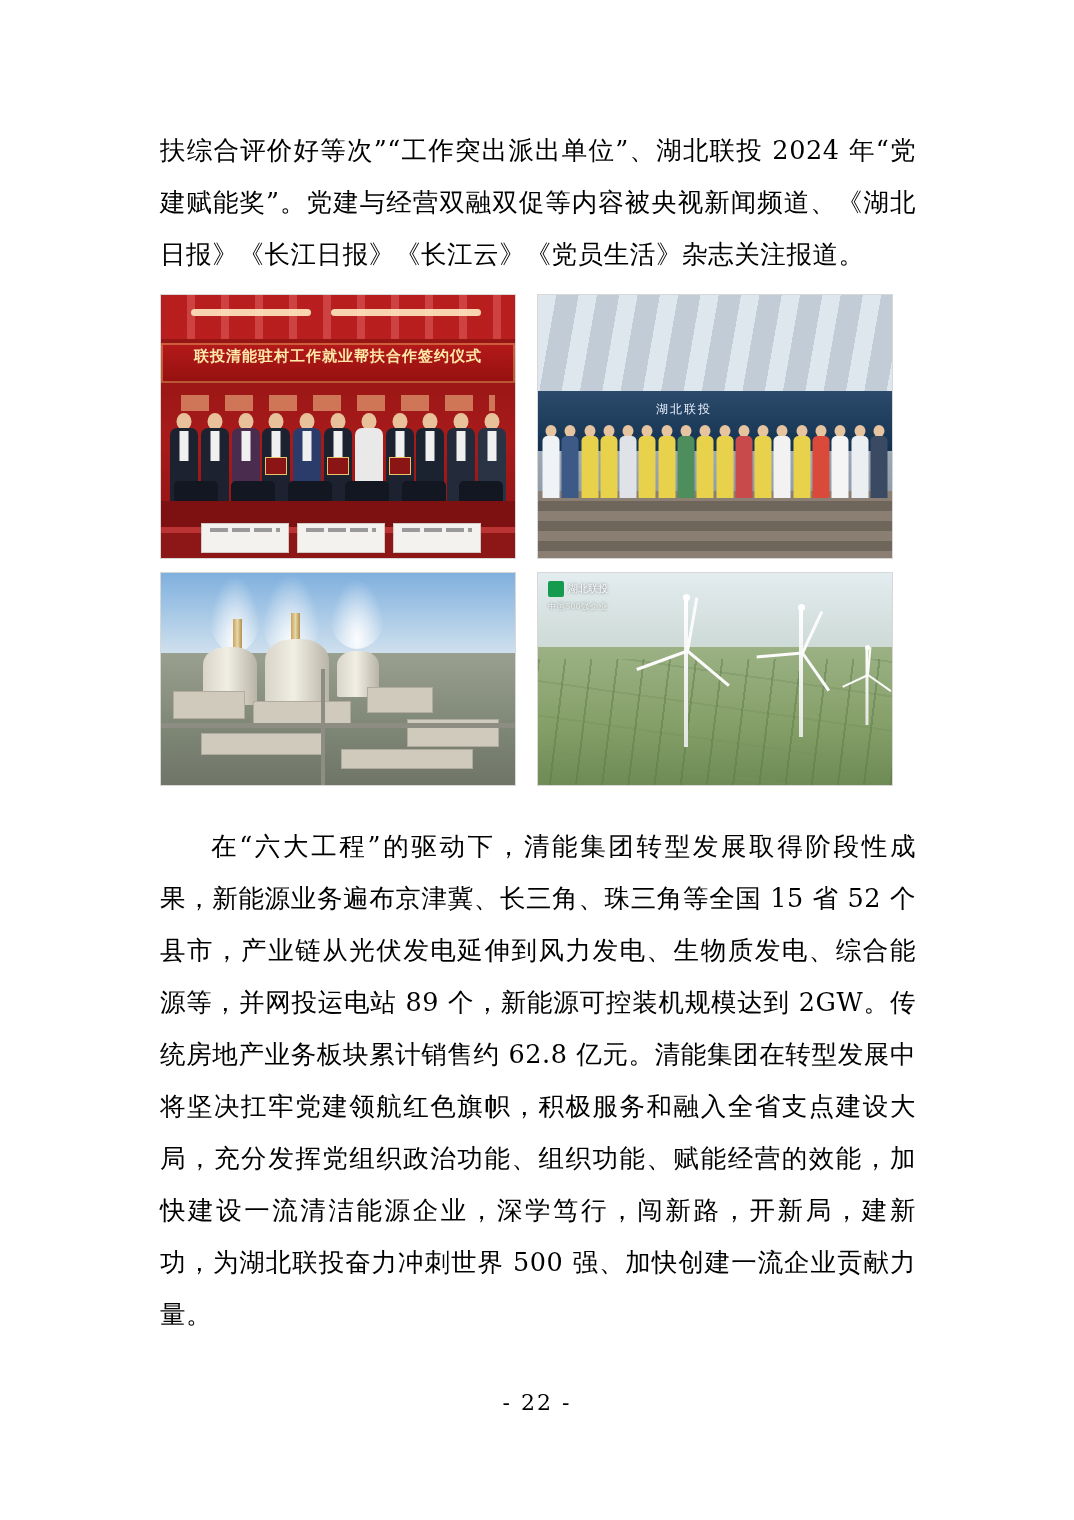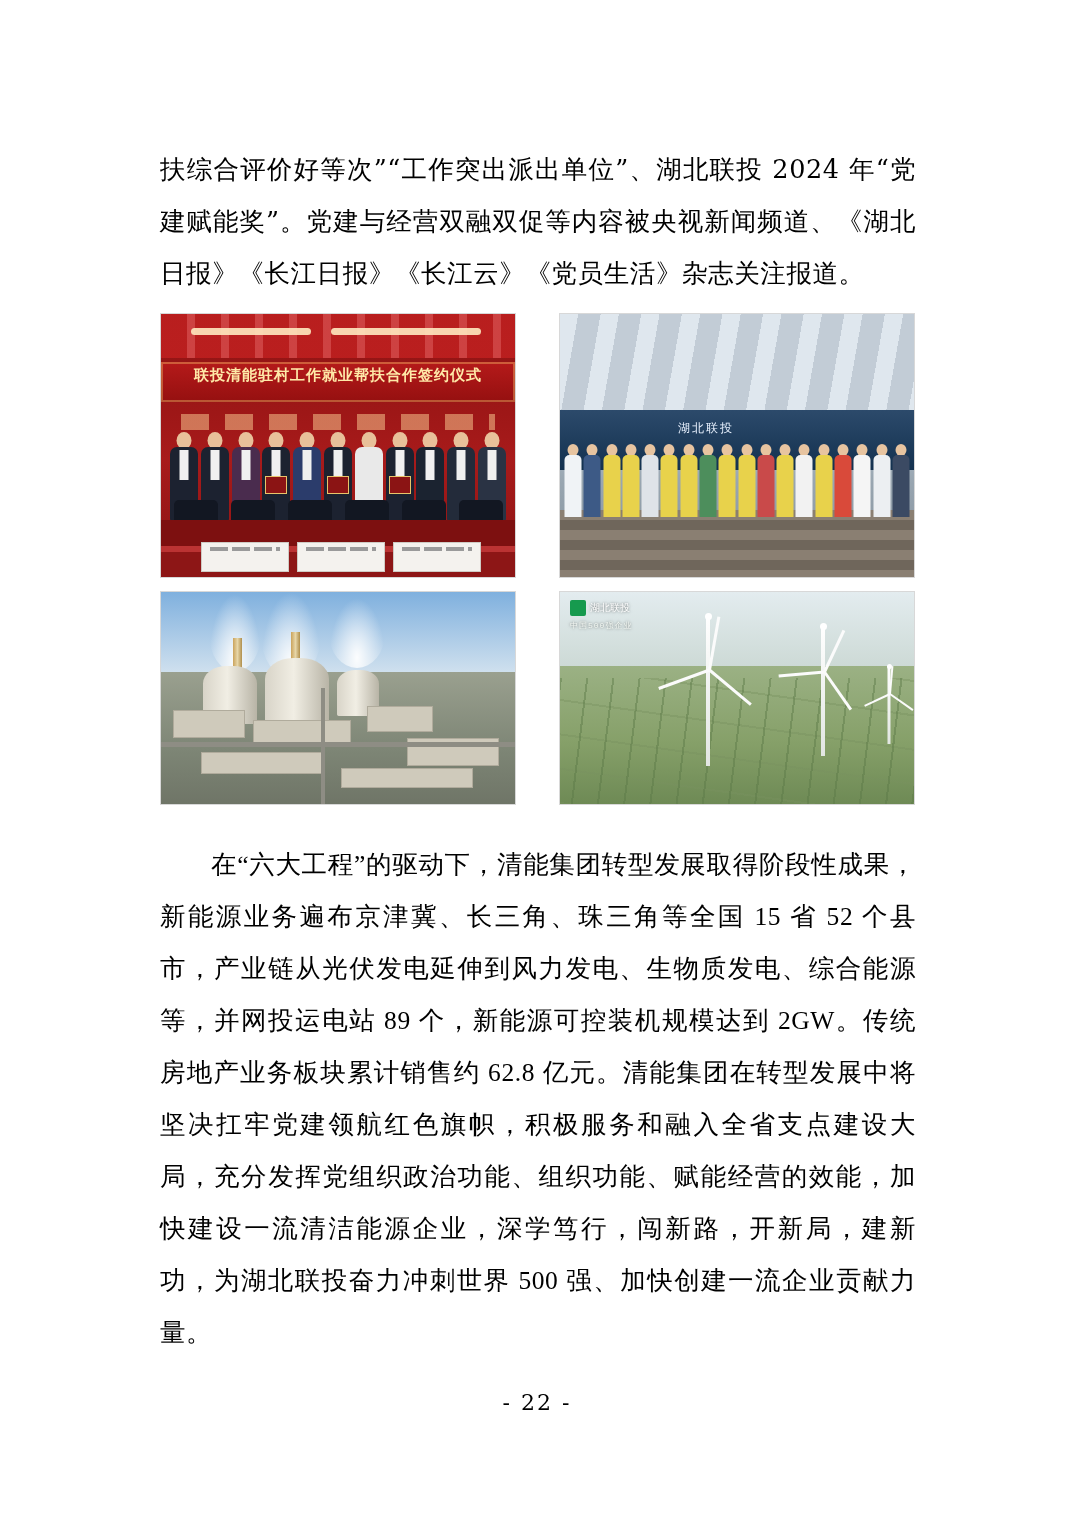--- a/index.html
+++ b/index.html
@@ -14,42 +14,41 @@
     position: relative;
     width: 1074px;
     height: 1520px;
     background: #ffffff;
     overflow: hidden;
     box-sizing: border-box;
   }
   .content {
     position: absolute;
     left: 160px;
-    top: 143px;
+    top: 124px;
     width: 756px;
   }
   .para {
     font-size: 25.5px;
     line-height: 52px;
     letter-spacing: 0.6px;
     color: #000000;
     text-align: justify;
     text-justify: inter-character;
     margin: 0;
   }
   .para.indent {
     text-indent: 51px;
-    font-family: Liberation Serif, serif;
   }
   .figure-grid {
     margin-top: 14px;
     display: grid;
     grid-template-columns: 356px 356px;
     grid-template-rows: 265px 214px;
-    gap: 13px 43px;
+    gap: 13px 21px;
   }
   .fig {
     position: relative;
     overflow: hidden;
     border: 1px solid #d8d8d8;
     box-sizing: border-box;
   }
   
   .fig1 {
     background: linear-gradient(#8f1414 0%, #9e1717 38%, #a81b1b 55%, #8a1212 100%);
@@ -285,21 +284,21 @@
     font-family: "DejaVu Sans", "Liberation Sans", sans-serif;
     text-shadow: 0 0 3px rgba(0,0,0,.6);
     white-space: nowrap;
   }
   .fig4 .sublogo {
     position: absolute;
     left: 10px; top: 28px;
     color: #f2f7f2;
     font-size: 8px;
     letter-spacing: 1px;
-    font-family: Liberation Mono, monospace;
+    font-family: Liberation Serif, serif;
     text-shadow: 0 0 3px rgba(0,0,0,.55);
     white-space: nowrap;
   }
   .body-block {
     margin-top: 34px;
   }
   .footer {
     position: absolute;
     left: 0; right: 0;
     top: 1390px;

